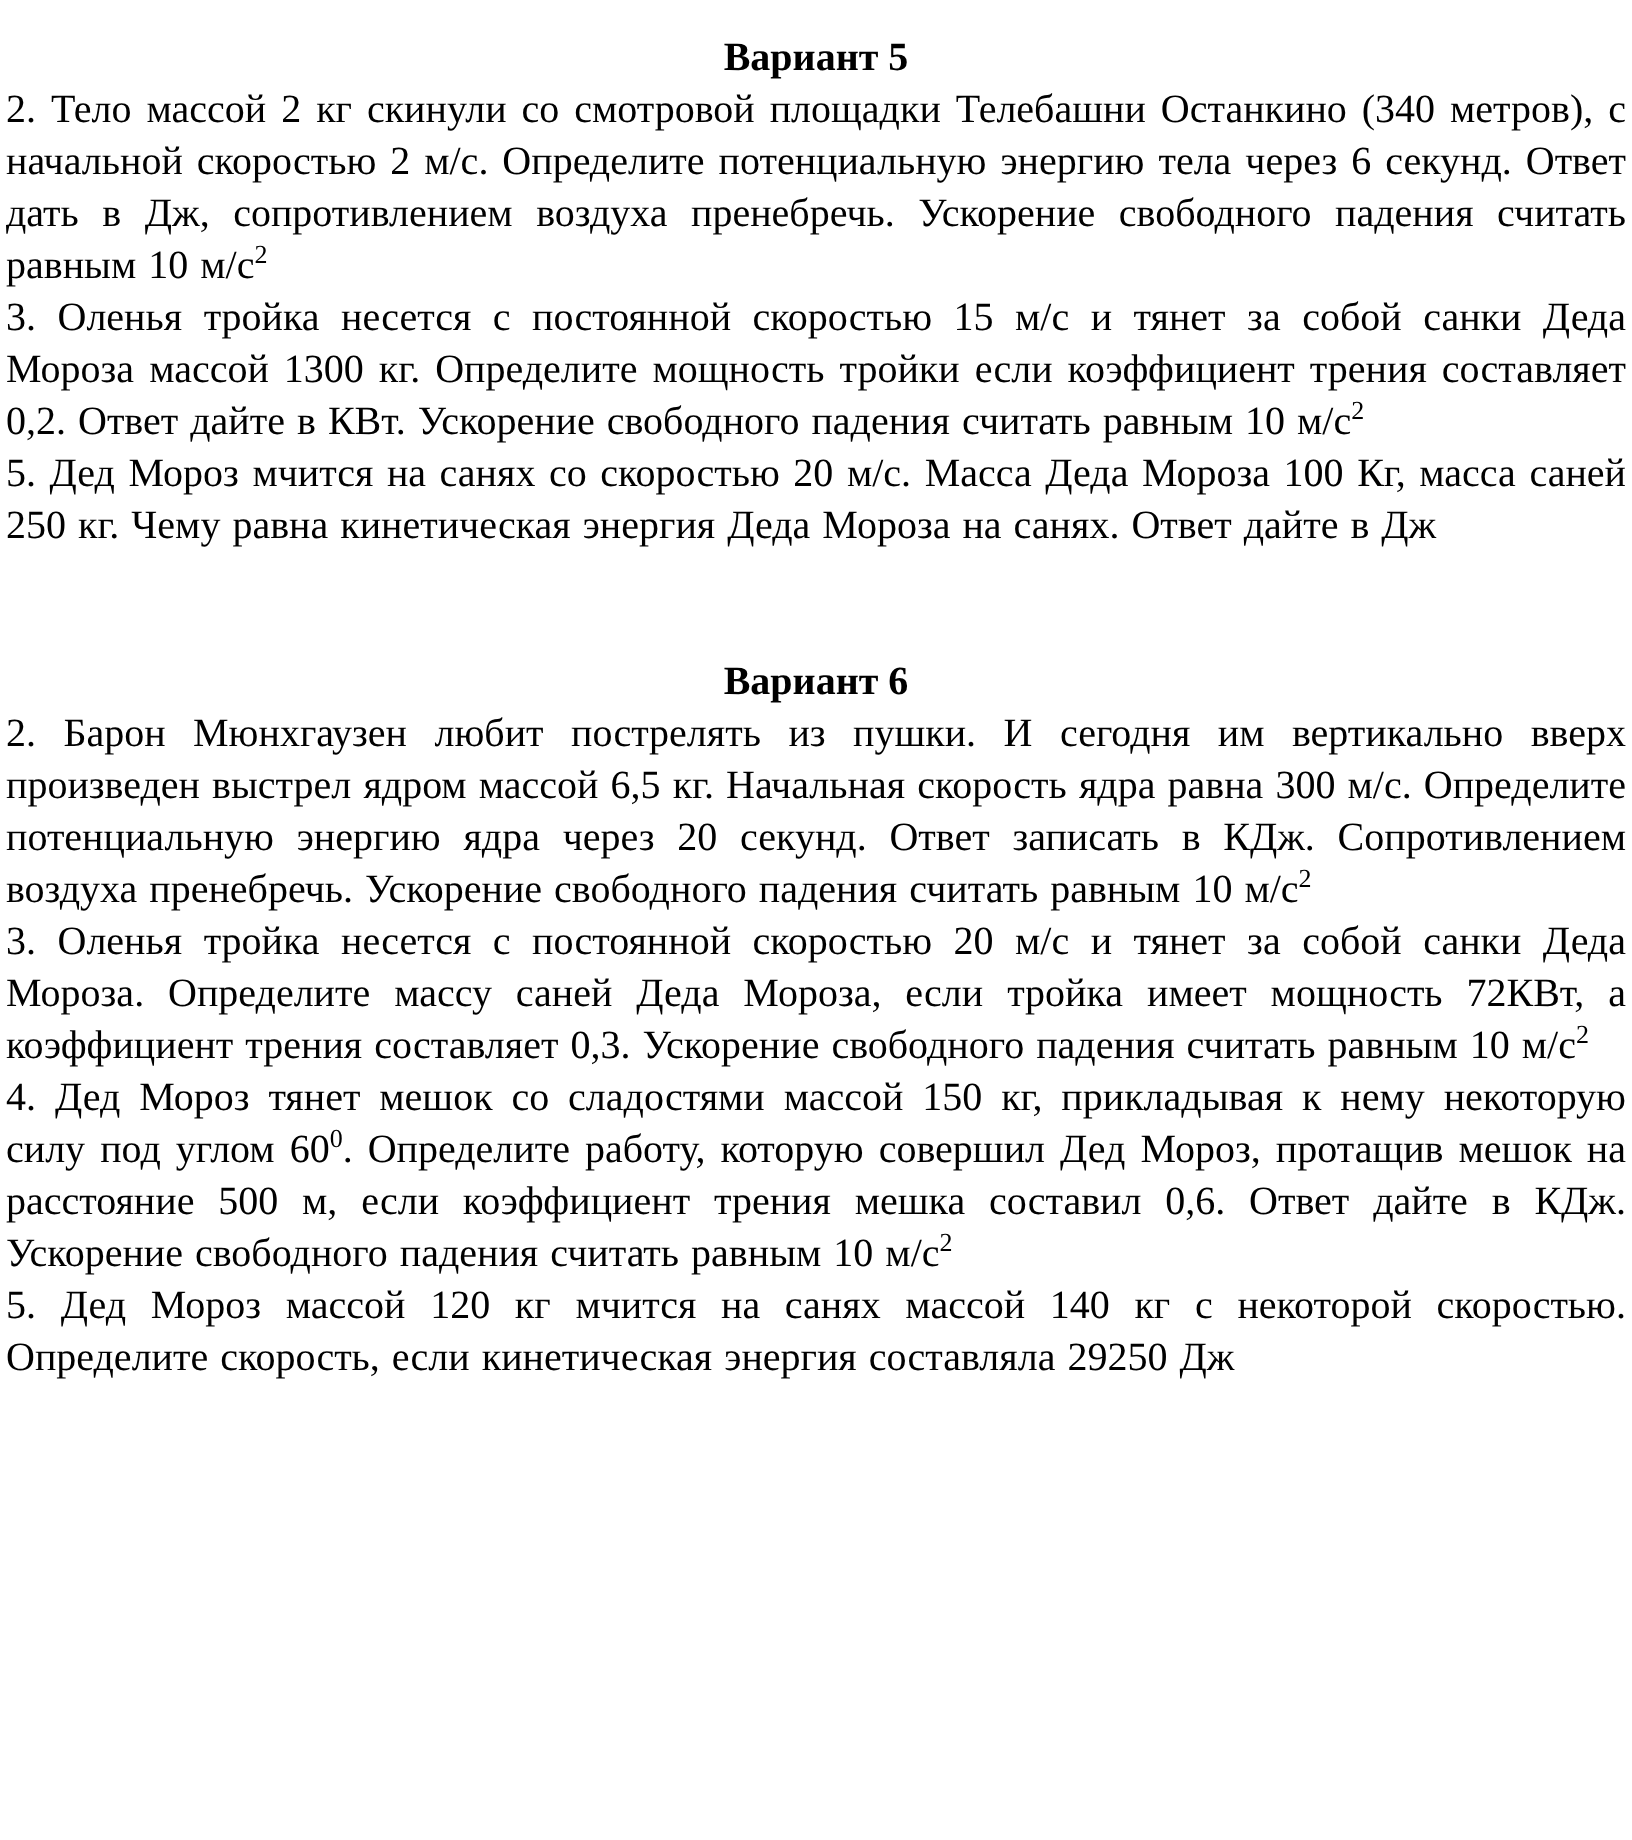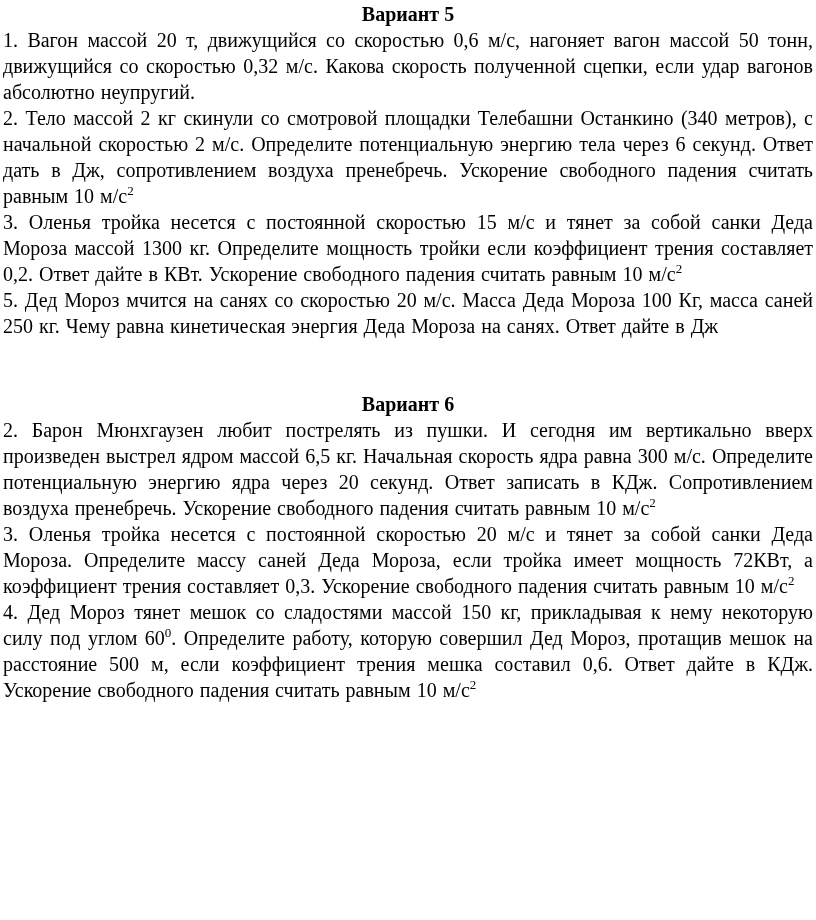--- a/index.html
+++ b/index.html
@@ -11,21 +11,21 @@
     width: 816px;
     height: 920px;
     overflow: hidden;
     color: #000000;
     font-family: "Liberation Serif", serif;
   }
   .page {
     box-sizing: border-box;
     width: 816px;
     height: 920px;
-    padding: 1px 3px 0 3px;
+    padding: 16px 3px 0 3px;
     background: #ffffff;
   }
   .section-title {
     margin: 0;
     font-size: 20px;
     line-height: 26px;
     font-weight: bold;
     text-align: center;
     font-family: "Liberation Serif", serif;
   }
@@ -45,23 +45,23 @@
   .section-gap {
     height: 52px;
   }
 </style>
 </head>
 <body>
 
 <main class="page">
   <div id="doc-root">
       <h2 class="section-title">Вариант 5</h2>
-      <p class="problem">1. Вагон массой 20 т, движущийся со скоростью 0,6 м/с, нагоняет вагон массой 50 тонн, движущийся со скоростью 0,32 м/с. Какова скорость полученной сцепки, если удар вагонов абсолютно неупругий.</p>
       <p class="problem">2. Тело массой 2 кг скинули со смотровой площадки Телебашни Останкино (340 метров), с начальной скоростью 2 м/с. Определите потенциальную энергию тела через 6 секунд. Ответ дать в Дж, сопротивлением воздуха пренебречь. Ускорение свободного падения считать равным 10 м/с<sup>2</sup></p>
       <p class="problem">3. Оленья тройка несется с постоянной скоростью 15 м/с и тянет за собой санки Деда Мороза массой 1300 кг. Определите мощность тройки если коэффициент трения составляет 0,2. Ответ дайте в КВт. Ускорение свободного падения считать равным 10 м/с<sup>2</sup></p>
       <p class="problem">5. Дед Мороз мчится на санях со скоростью 20 м/с. Масса Деда Мороза 100 Кг, масса саней 250 кг. Чему равна кинетическая энергия Деда Мороза на санях. Ответ дайте в Дж</p>
       <div class="section-gap"></div>
       <h2 class="section-title">Вариант 6</h2>
       <p class="problem">2. Барон Мюнхгаузен любит пострелять из пушки. И сегодня им вертикально вверх произведен выстрел ядром массой 6,5 кг. Начальная скорость ядра равна 300 м/с. Определите потенциальную энергию ядра через 20 секунд. Ответ записать в КДж. Сопротивлением воздуха пренебречь. Ускорение свободного падения считать равным 10 м/с<sup>2</sup></p>
       <p class="problem">3. Оленья тройка несется с постоянной скоростью 20 м/с и тянет за собой санки Деда Мороза. Определите массу саней Деда Мороза, если тройка имеет мощность 72КВт, а коэффициент трения составляет 0,3. Ускорение свободного падения считать равным 10 м/с<sup>2</sup></p>
       <p class="problem">4. Дед Мороз тянет мешок со сладостями массой 150 кг, прикладывая к нему некоторую силу под углом 60<sup>0</sup>. Определите работу, которую совершил Дед Мороз, протащив мешок на расстояние 500 м, если коэффициент трения мешка составил 0,6. Ответ дайте в КДж. Ускорение свободного падения считать равным 10 м/с<sup>2</sup></p>
+      <p class="problem">5. Дед Мороз массой 120 кг мчится на санях массой 140 кг с некоторой скоростью. Определите скорость, если кинетическая энергия составляла 29250 Дж</p>
     </div>
 </main>
 
 </body></html>

